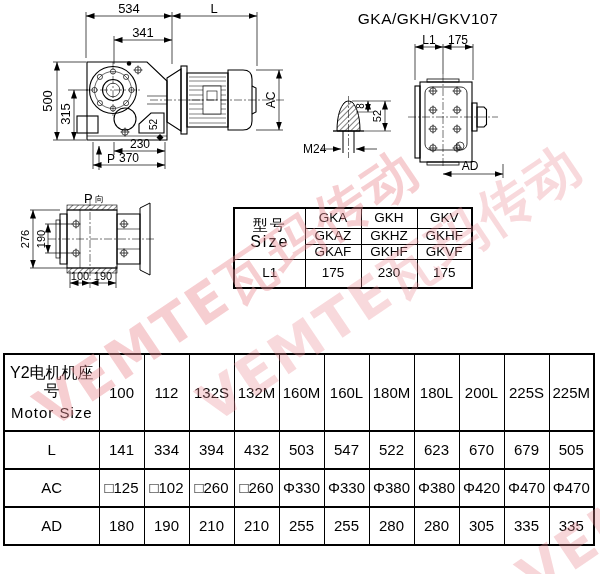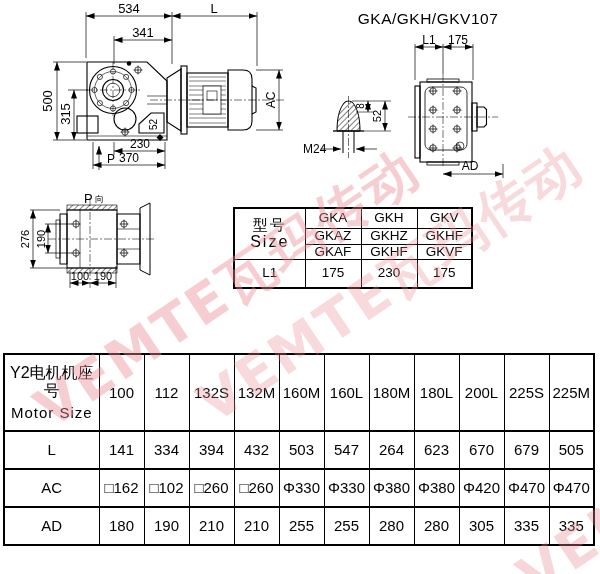--- a/index.html
+++ b/index.html
@@ -311,29 +311,29 @@
       <td class="mt-col">225M</td>
     </tr>
     <tr style="height:38px">
       <td>L</td>
       <td>141</td>
       <td>334</td>
       <td>394</td>
       <td>432</td>
       <td>503</td>
       <td>547</td>
-      <td>264</td>
+      <td>522</td>
       <td>623</td>
       <td>670</td>
       <td>679</td>
       <td>505</td>
     </tr>
     <tr style="height:38px">
       <td>AC</td>
-      <td>□162</td>
+      <td>□125</td>
       <td>□102</td>
       <td>□260</td>
       <td>□260</td>
       <td>Φ330</td>
       <td>Φ330</td>
       <td>Φ380</td>
       <td>Φ380</td>
       <td>Φ420</td>
       <td>Φ470</td>
       <td>Φ470</td>

